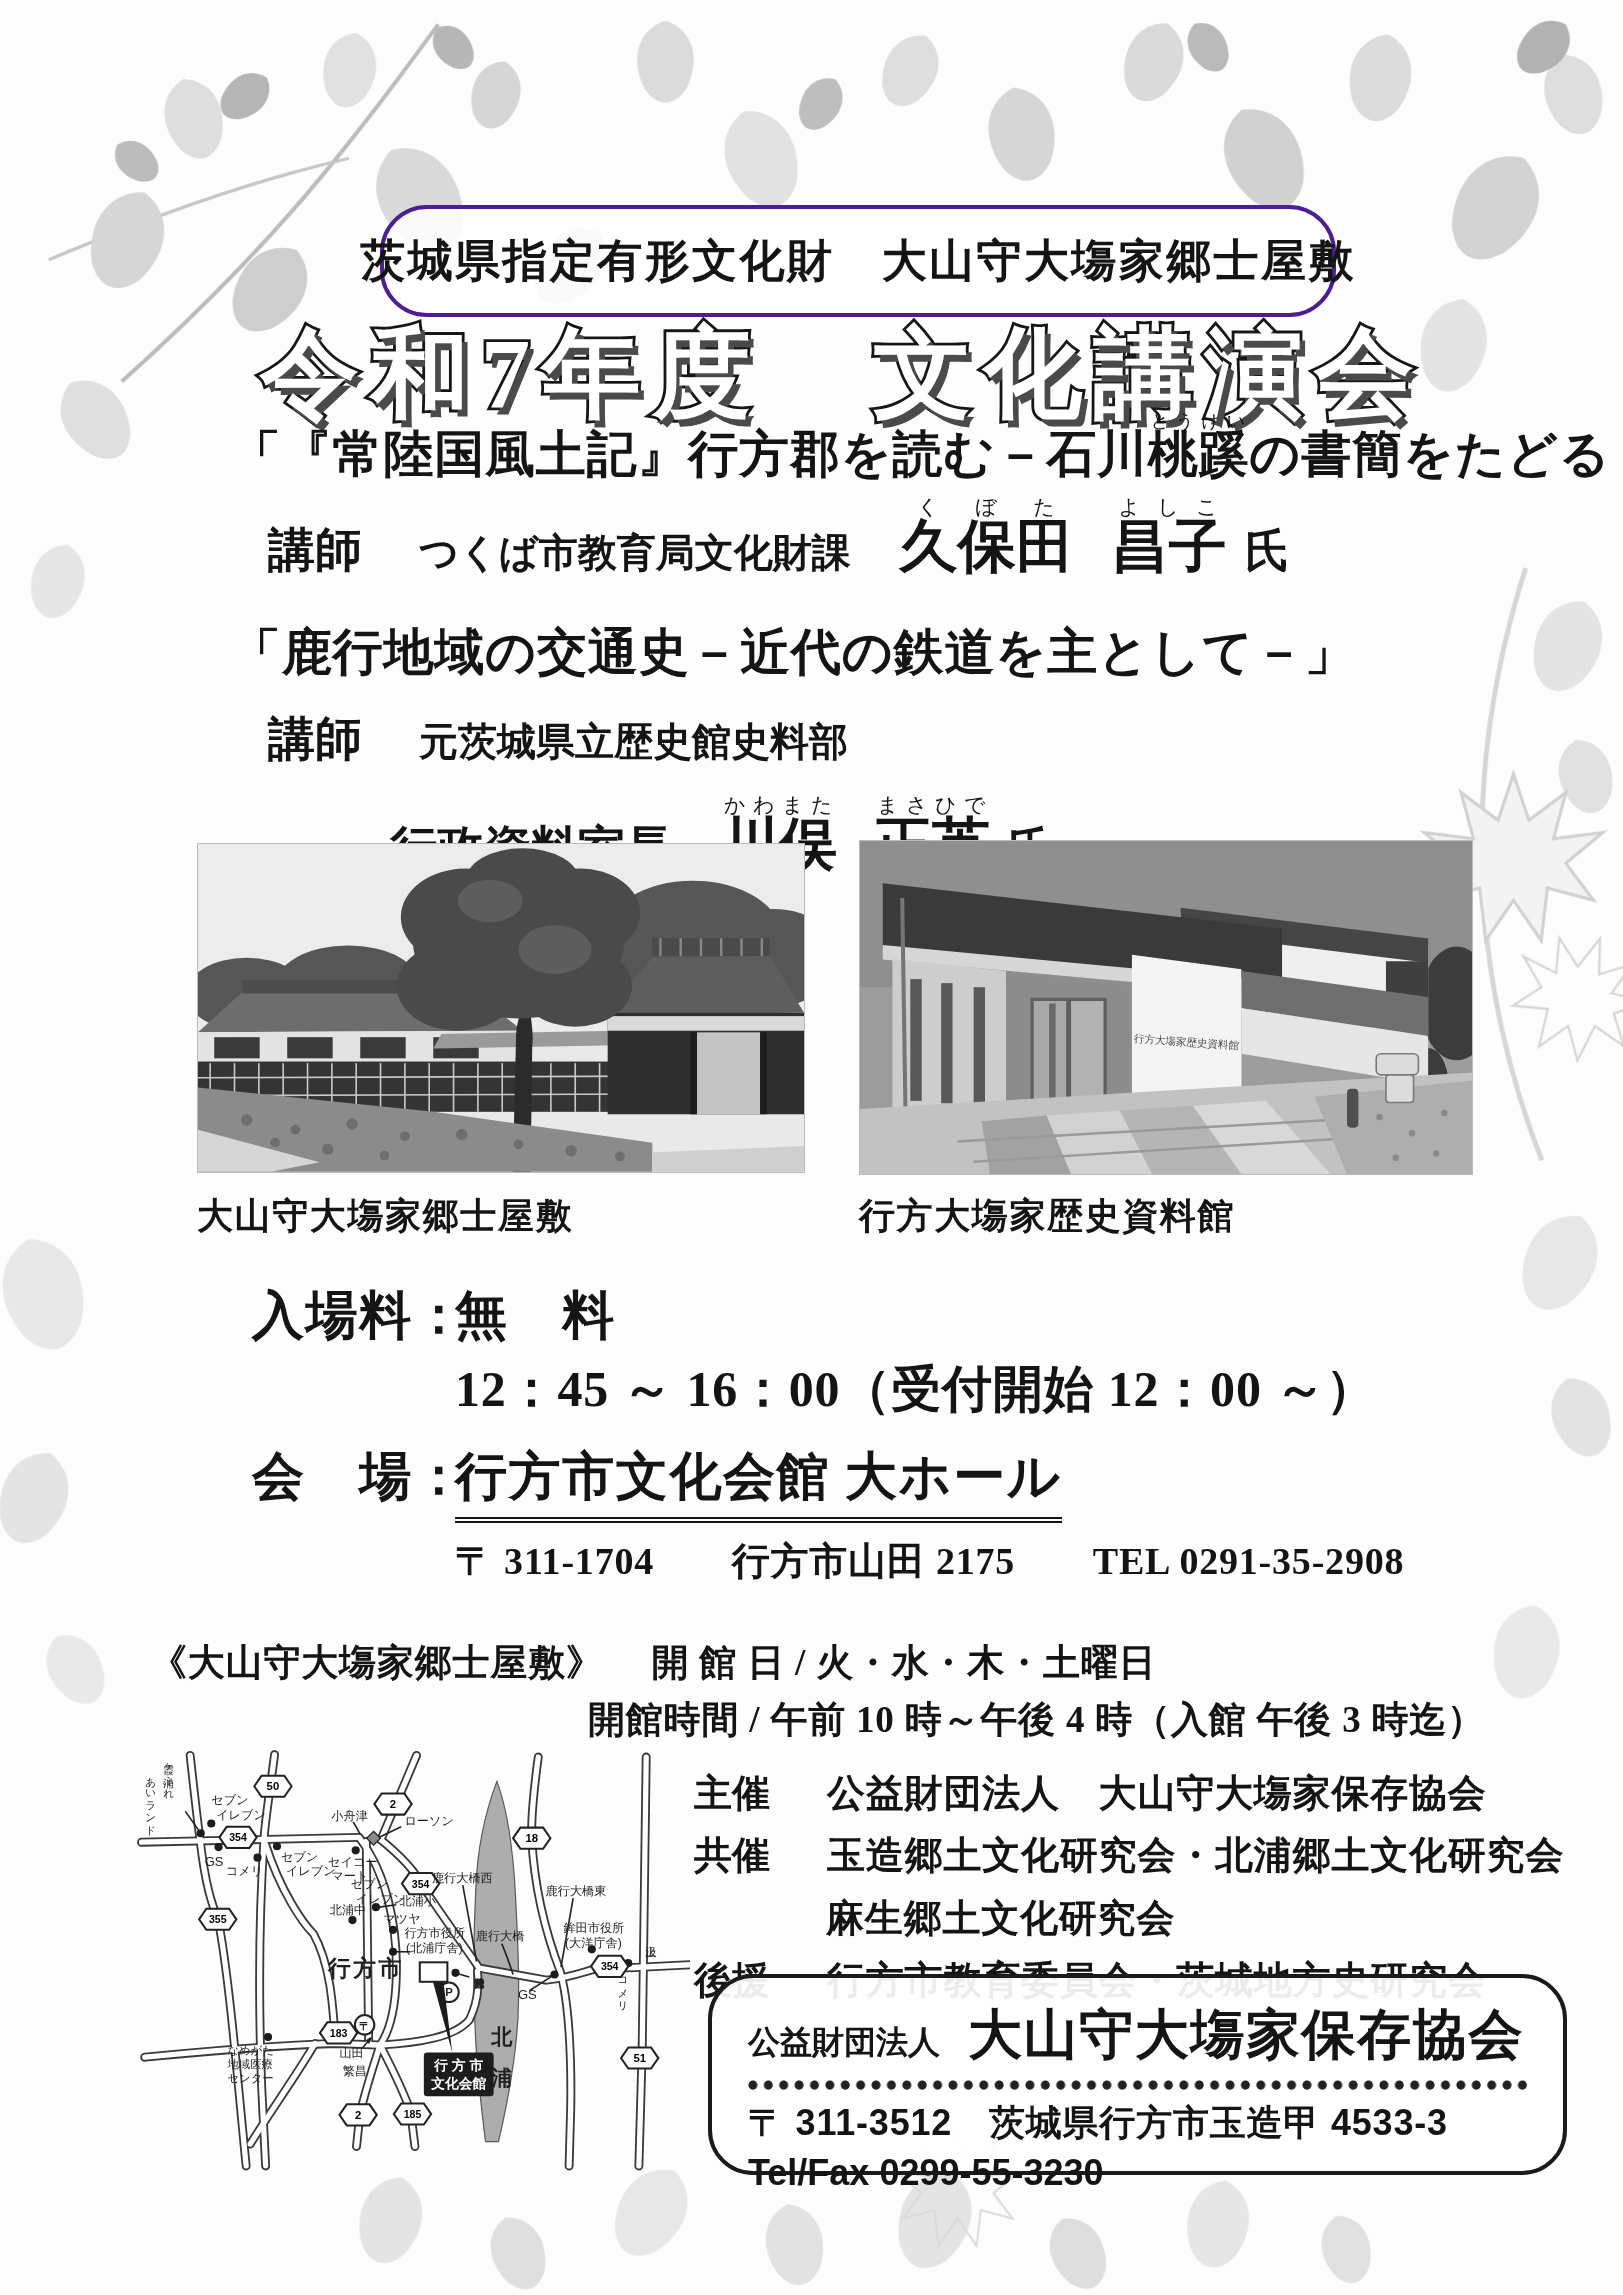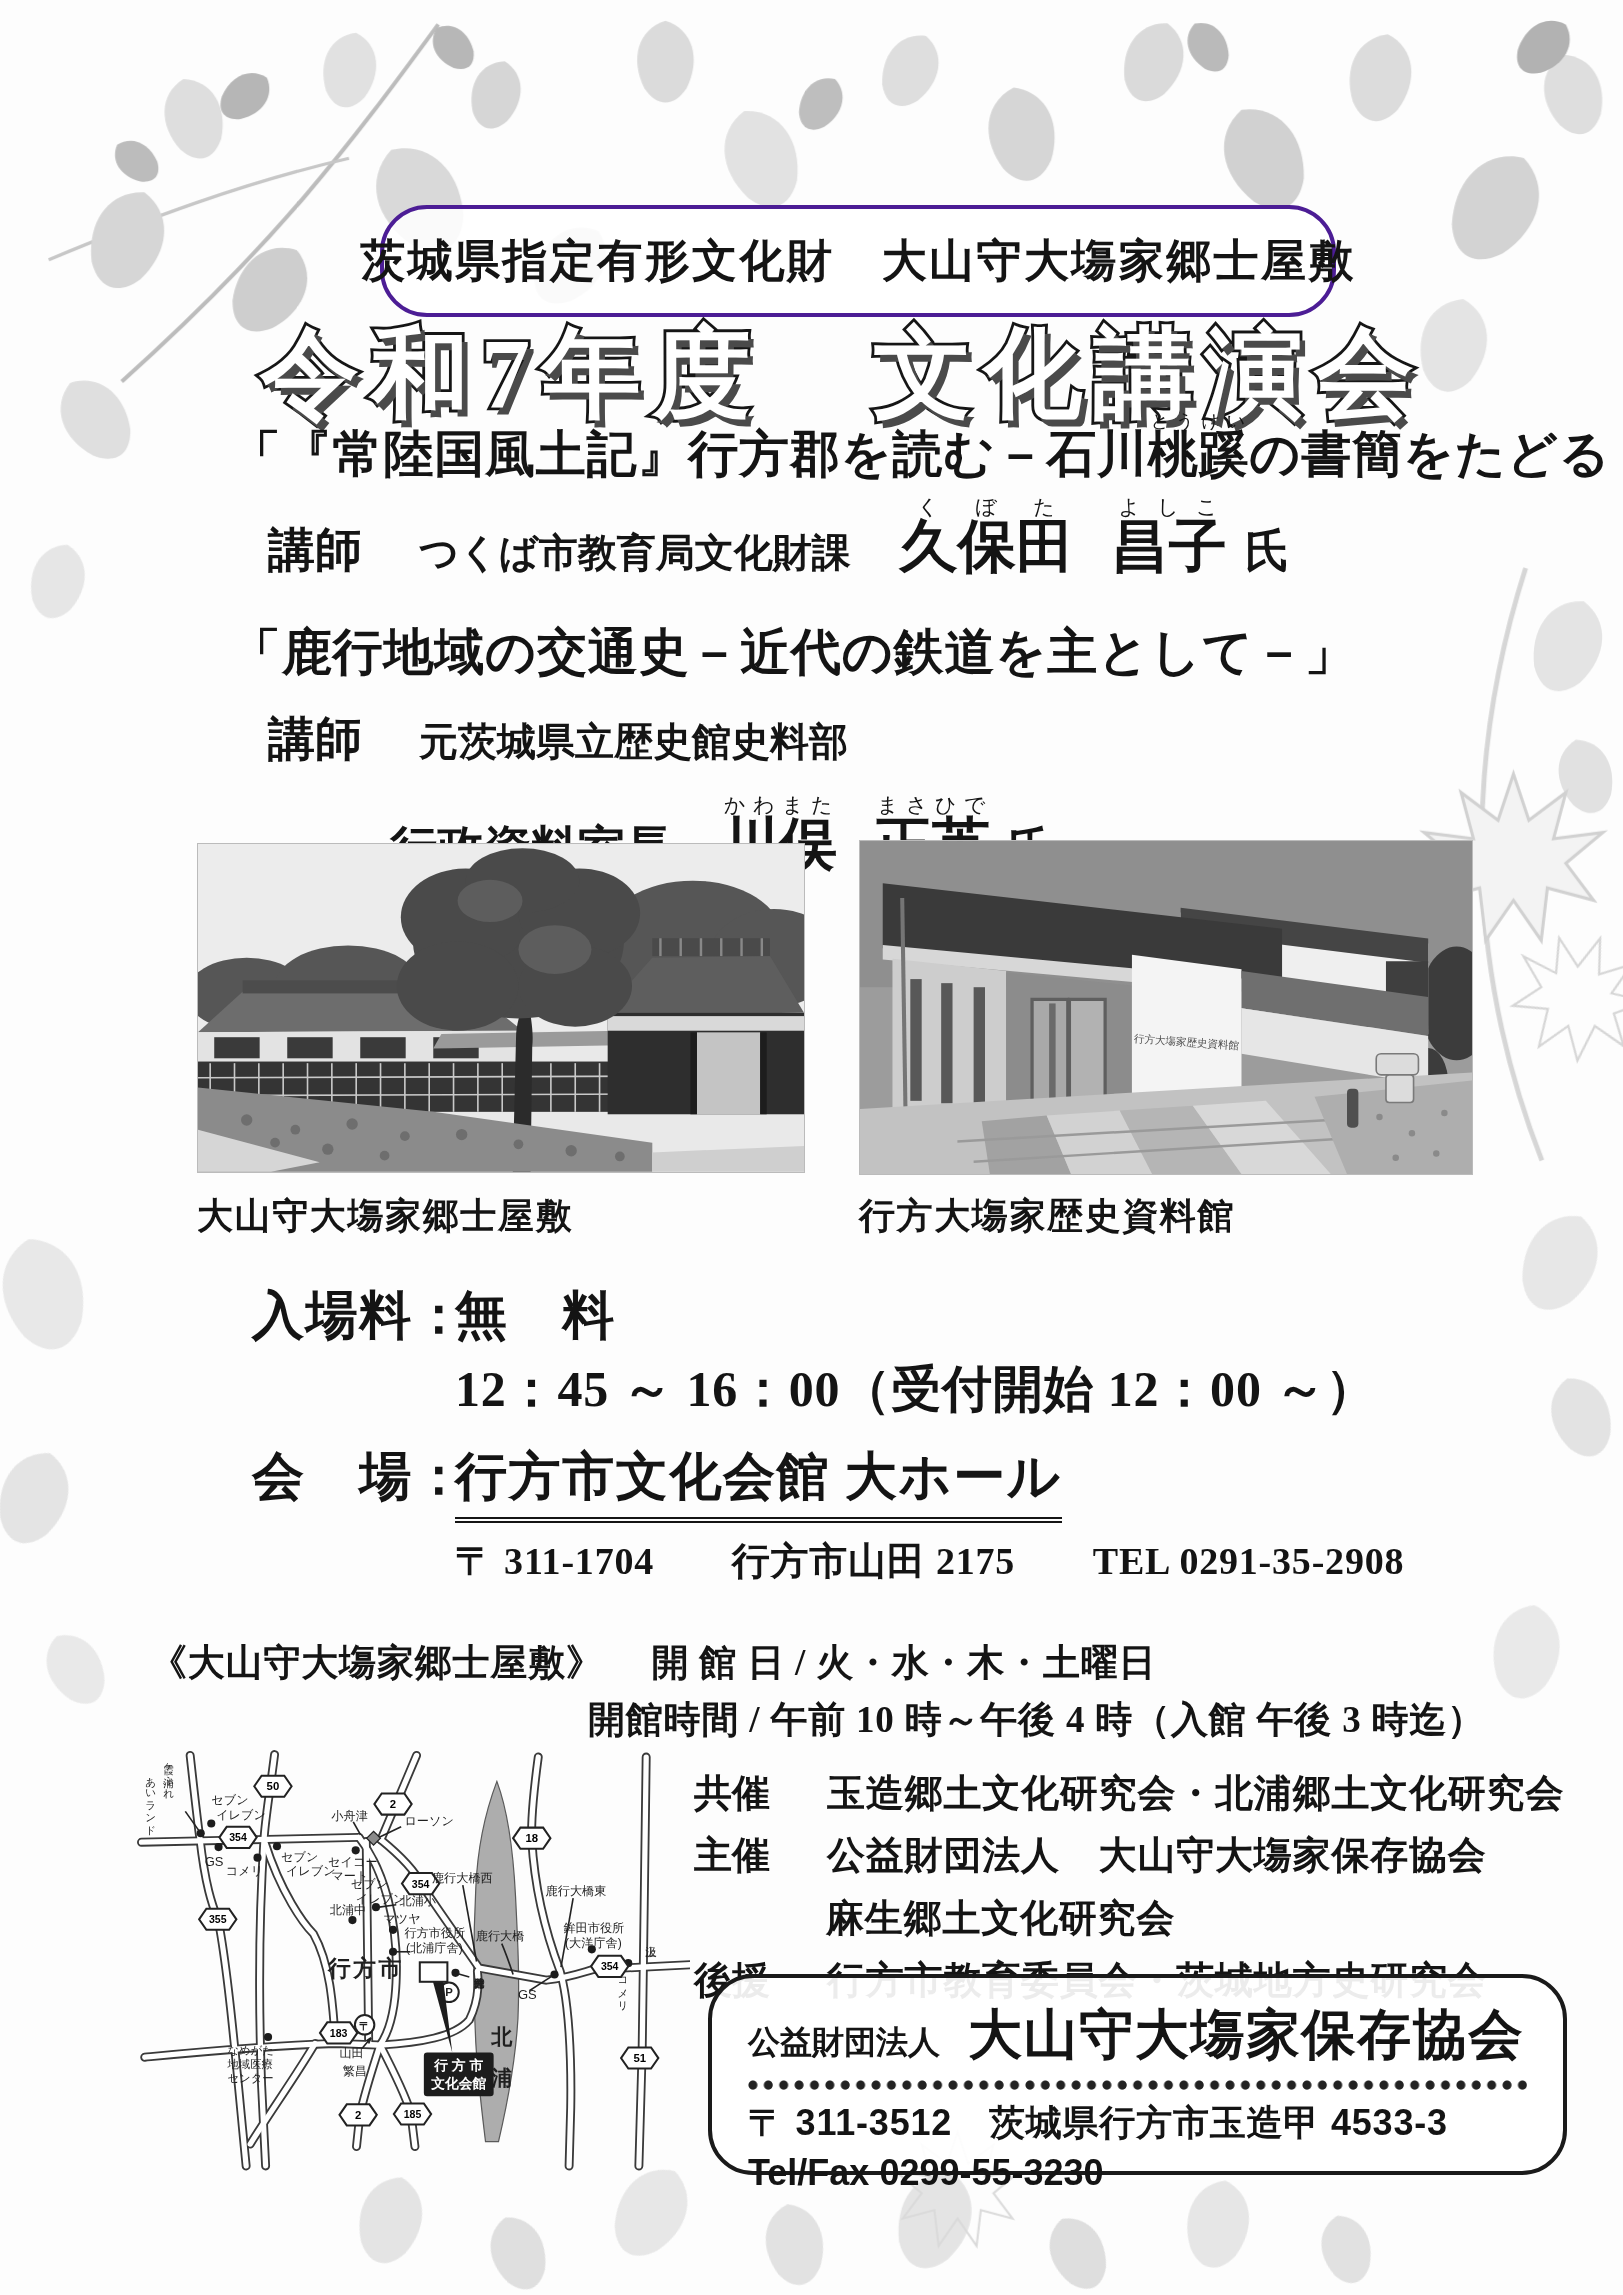--- a/index.html
+++ b/index.html
@@ -519,26 +519,26 @@
         <text class="map-label" x="130" y="411" font-size="14">地域医療</text>
         <text class="map-label" x="130" y="428" font-size="14">センター</text>
         <text class="map-label" x="268" y="398">山田</text>
         <text class="map-label" x="272" y="420">繁昌</text>
       </g>
     </svg>
     </div>
 
     <div class="sponsors">
       <div class="srow">
+        <span class="slabel">主催</span>
+        <span class="sval">公益財団法人　大山守大塲家保存協会</span>
+      </div>
+      <div class="srow">
         <span class="slabel">共催</span>
         <span class="sval">玉造郷土文化研究会・北浦郷土文化研究会</span>
-      </div>
-      <div class="srow">
-        <span class="slabel">主催</span>
-        <span class="sval">公益財団法人　大山守大塲家保存協会</span>
       </div>
       <div class="srow">
         <span class="sval cont">麻生郷土文化研究会</span>
       </div>
       <div class="srow">
         <span class="slabel">後援</span>
         <span class="sval">行方市教育委員会・茨城地方史研究会</span>
       </div>
     </div>
 

